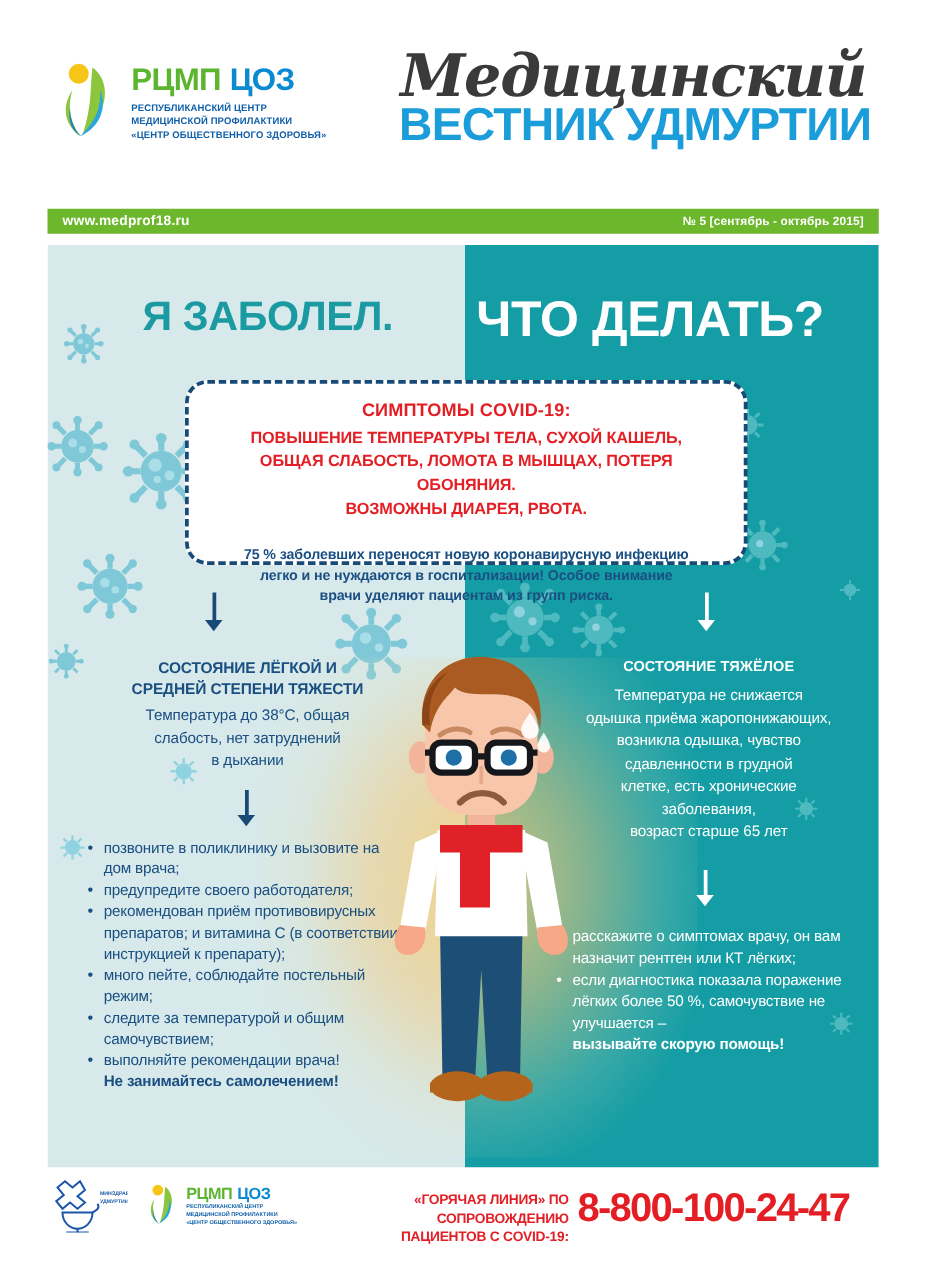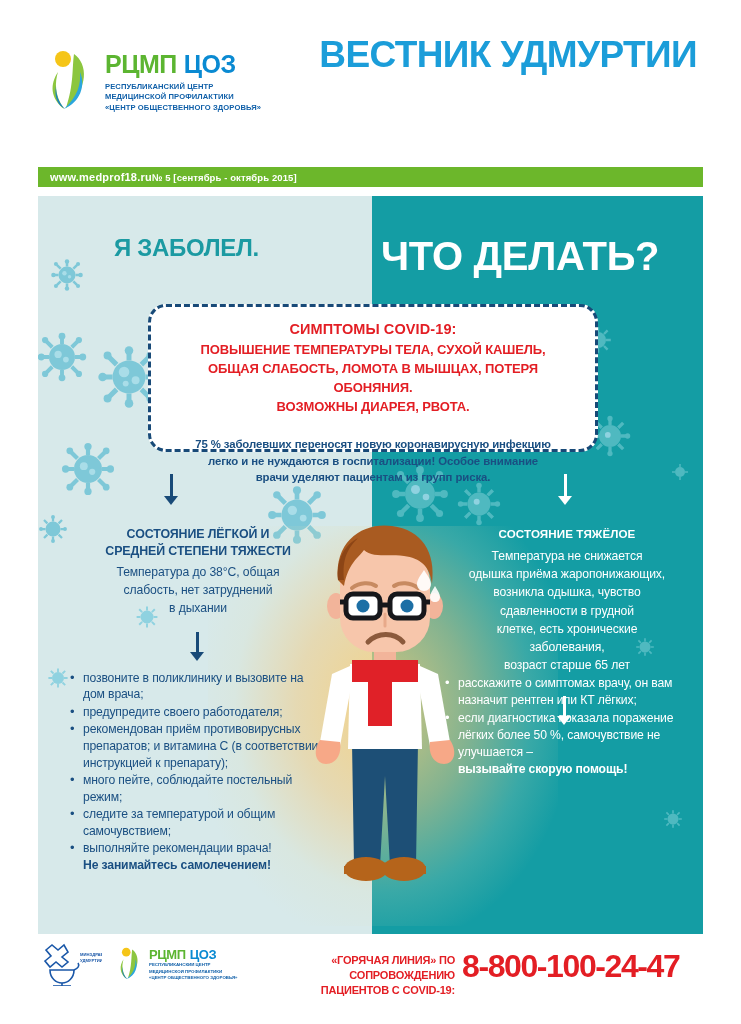--- a/index.html
+++ b/index.html
@@ -30,42 +30,42 @@
     letter-spacing: -1px; padding-right: 4px;
   }
   .title-bold {
     font-size: 37px; font-weight: bold; color:#1b9dd9;
     letter-spacing: -0.6px; line-height: 1.0; margin-top: -4px;
   }
 
   
   .greenbar {
     position: absolute; left: 38px; top: 167px; width: 665px; height: 20px;
-    background:#6cb72b; display:flex; align-items:center; justify-content:flex-start;
+    background:#6cb72b; display:flex; align-items:center; justify-content:space-between;
     padding: 0 12px;
   }
   .greenbar .url { color:#fff; font-size: 11px; font-weight: bold; letter-spacing:0.2px; }
   .greenbar .issue { color:#fff; font-size: 9.5px; font-weight: bold; letter-spacing:0.1px; }
 
   
   .poster { position: absolute; left: 38px; top: 196px; width: 665px; height: 738px; overflow: hidden; }
   .panel-left  { position:absolute; left:0; top:0; width:334px; height:738px; background:#d7e9ea; }
   .panel-right { position:absolute; left:334px; top:0; width:331px; height:738px; background:#149da4; }
   .glow {
     position:absolute; left: 170px; top: 330px; width: 350px; height: 400px;
     background: radial-gradient(ellipse at 50% 45%, rgba(247,206,120,0.85) 0%, rgba(243,201,124,0.5) 35%, rgba(225,222,180,0.18) 60%, rgba(255,255,255,0) 78%);
     pointer-events:none;
   }
 
   .virus { position:absolute; pointer-events:none; }
 
   
   .headline { position:absolute; top: 38px; left:0; width: 665px; height: 44px; }
   .hl-a {
-    position:absolute; left: 76px; top: 0; font-size: 24px; font-weight: bold;
+    position:absolute; left: 76px; top: 0; font-size: 33px; font-weight: bold;
     color:#1b9aa2; letter-spacing: -0.3px;
   }
   .hl-b {
     position:absolute; left: 343px; top: 0; font-size: 40px; font-weight: bold;
     color:#ffffff; letter-spacing: -0.3px;
   }
 
   
   .card {
     position:absolute; left: 110px; top: 108px; width: 450px; height: 148px;
@@ -153,20 +153,21 @@
         </div>
         <div class="logo-sub">
           <div>РЕСПУБЛИКАНСКИЙ ЦЕНТР</div>
           <div>МЕДИЦИНСКОЙ ПРОФИЛАКТИКИ</div>
           <div>«ЦЕНТР ОБЩЕСТВЕННОГО ЗДОРОВЬЯ»</div>
         </div>
       </div>
     </div>
 
     <div class="title-block">
+      <div class="title-script">Медицинский</div>
       <div class="title-bold">ВЕСТНИК УДМУРТИИ</div>
     </div>
   </div>
 
   <div class="greenbar">
     <span class="url">www.medprof18.ru</span>
     <span class="issue">№ 5 [сентябрь - октябрь 2015]</span>
   </div>
 
   <div class="poster">
@@ -471,21 +472,21 @@
       <div class="ch-right">СОСТОЯНИЕ ТЯЖЁЛОЕ</div>
       <div class="cd-right">
         <div>Температура не снижается</div>
         <div>одышка приёма жаропонижающих,</div>
         <div>возникла одышка, чувство</div>
         <div>сдавленности в грудной</div>
         <div>клетке,  есть хронические</div>
         <div>заболевания,</div>
         <div>возраст старше 65 лет</div>
       </div>
-      <ul class="blist bl-right" style="">
+      <ul class="blist bl-right" style="margin-top:66px;">
         <li>расскажите о симптомах врачу,  он вам назначит рентген или КТ лёгких;</li>
         <li>
           <span>если диагностика показала поражение лёгких более 50 %, самочувствие не улучшается  –</span>
           <span class="bold-line">вызывайте скорую помощь!</span>
         </li>
       </ul>
     </div>
 
     <div class="guy">
       <svg width="170" height="420" viewBox="0 0 170 420">

